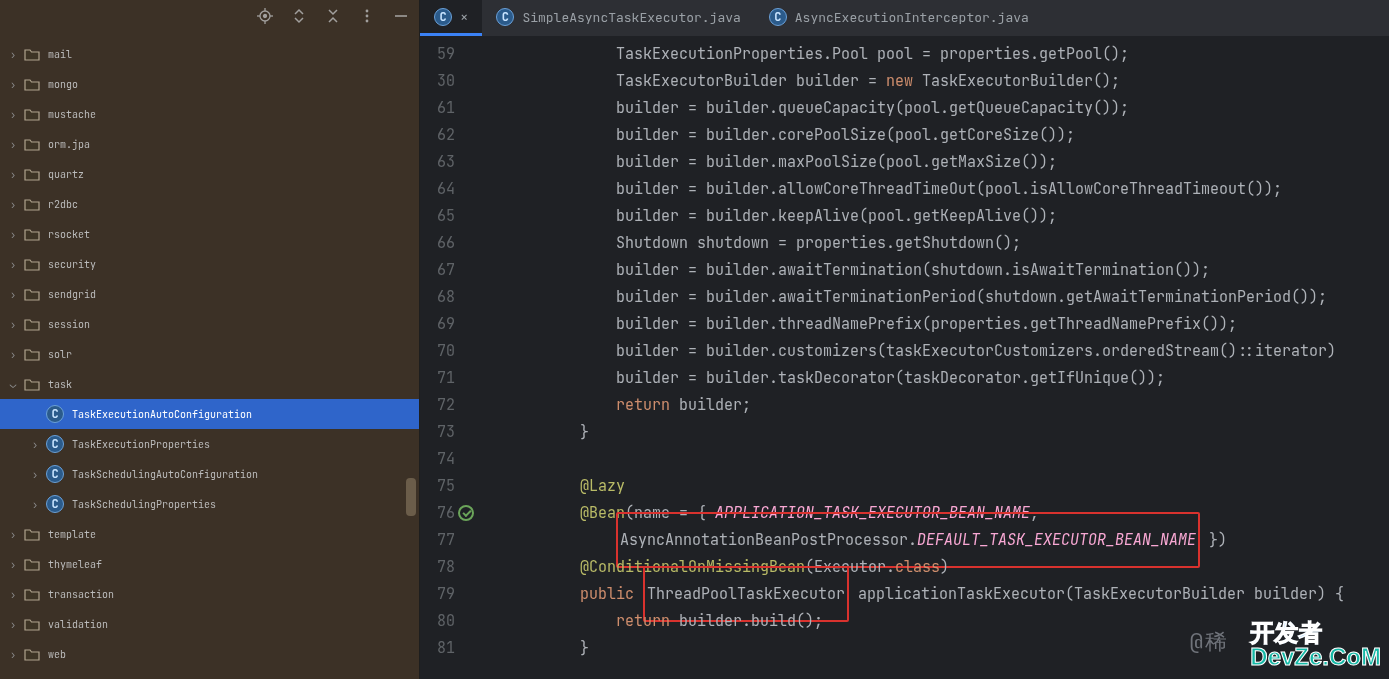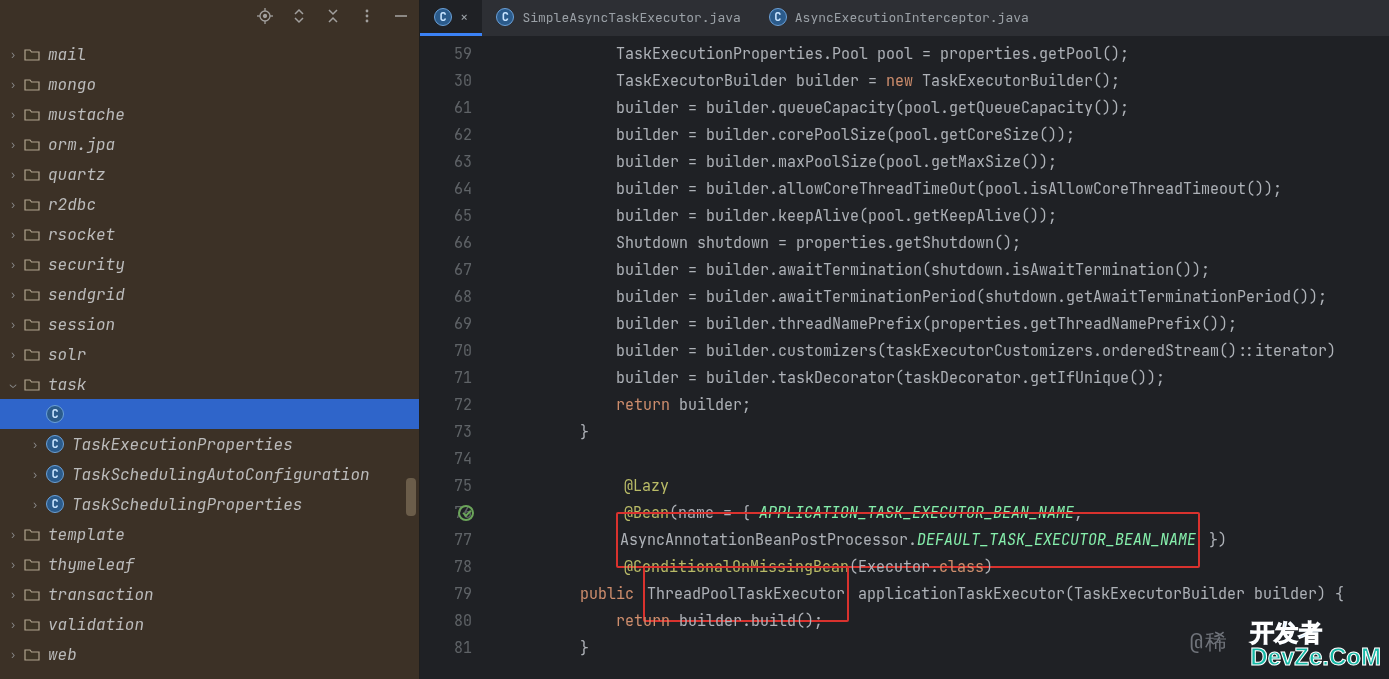--- a/index.html
+++ b/index.html
@@ -31,21 +31,21 @@
   .tree-row.depth2 { padding-left:28px; }
   .tree-row.selected { background:#2f65ca; color:#ffffff; }
   .chevron { width:14px; display:inline-flex; justify-content:center; color:#888; font-size:11px; margin-right:4px; }
   .folder-ic, .class-ic { display:inline-flex; align-items:center; justify-content:center; margin-right:8px; }
   .folder-ic svg { width:16px; height:14px; }
   .class-ic {
     width:18px; height:18px; border-radius:50%;
     background:#2b5b8b; color:#c9e4ff;
     font-weight:bold; font-size:12px; border:1px solid #6aa0d8;
   }
-  .tree-label { font-size:16px;font-style:italic; }
+  .tree-label { font-size:10px; }
   .scroll-thumb {
     position:absolute; right:3px; top:478px; width:10px; height:38px;
     background:#6b5d4a; border-radius:4px;
   }
 
   
   .editor-side { flex:1; display:flex; flex-direction:column; background:#1f2125; overflow:hidden; }
   .tabs { height:36px; display:flex; align-items:stretch; background:#2d2f34; font-size:13px; }
   .tab {
     display:flex; align-items:center; padding:0 14px; gap:8px;
@@ -53,36 +53,36 @@
   }
   .tab.active { color:#e8eaed; border-bottom:3px solid #3b82f6; background:#1f2125; }
   .close-x { font-size:14px; color:#9aa0a6; }
   .tab .class-ic { margin-right:0; }
 
   .code-area { flex:1; display:flex; overflow:hidden; font-size:15px; line-height:27px; }
   .gutter {
     width:70px; text-align:right; color:#5f6367; padding:5px 18px 0 0;
     user-select:none; background:#1f2125; position:relative;
   }
-  .gutter-line { height:27px; position:relative; }
+  .gutter-line { height:27px; position:relative;text-align:center; }
   .gutter-mark {
     position:absolute; right:-2px; top:5px; width:16px; height:16px;
     border-radius:50%; border:2px solid #6ba55a;
   }
   .gutter-mark::after {
     content:""; position:absolute; left:3px; top:3px;
     border-left:2px solid #6ba55a; border-bottom:2px solid #6ba55a;
     width:6px; height:3px; transform:rotate(-45deg);
   }
   .code { flex:1; padding:5px 0 0 18px; white-space:pre; color:#aeb2b8; }
   .code-line { height:27px; }
   .hl-box { border:2px solid #d9322e; padding:16px 2px; border-radius:2px; }
   .k  { color:#cf8e6d; }       
-  .it { color:#86efac; font-style:italic; }       
-  .an { color:#b9bb67;margin-left:44px; }
+  .it { color:#f9a8d4; font-style:italic; }       
+  .an { color:#b9bb67; }
   .watermark-cn {
     position:absolute; right:160px; bottom:22px;
     color:#6f737a; font-size:22px; letter-spacing:2px;
   }
   .watermark-logo {
     position:absolute; right:8px; bottom:10px;
     font-family:sans-serif; font-weight:900; line-height:1;
     font-size:24px; text-align:left;
   }
   .watermark-logo span.top {
@@ -241,20 +241,21 @@
           <span class="folder-ic">
             <svg viewBox="0 0 16 14" fill="none" stroke="#b0a48e" stroke-width="1.2">
               <path d="M1 3 h5 l1.5 2 H15 v8 H1 Z" fill="#3d3425"></path>
             </svg>
           </span>
           <span class="tree-label">task</span>
         </div>
         <div class="tree-row depth2 selected">
           <span class="chevron"></span>
           <span class="class-ic">C</span>
+          <span class="tree-label">TaskExecutionAutoConfiguration</span>
         </div>
         <div class="tree-row depth2">
           <span class="chevron">›</span>
           <span class="class-ic">C</span>
           <span class="tree-label">TaskExecutionProperties</span>
         </div>
         <div class="tree-row depth2">
           <span class="chevron">›</span>
           <span class="class-ic">C</span>
           <span class="tree-label">TaskSchedulingAutoConfiguration</span>

